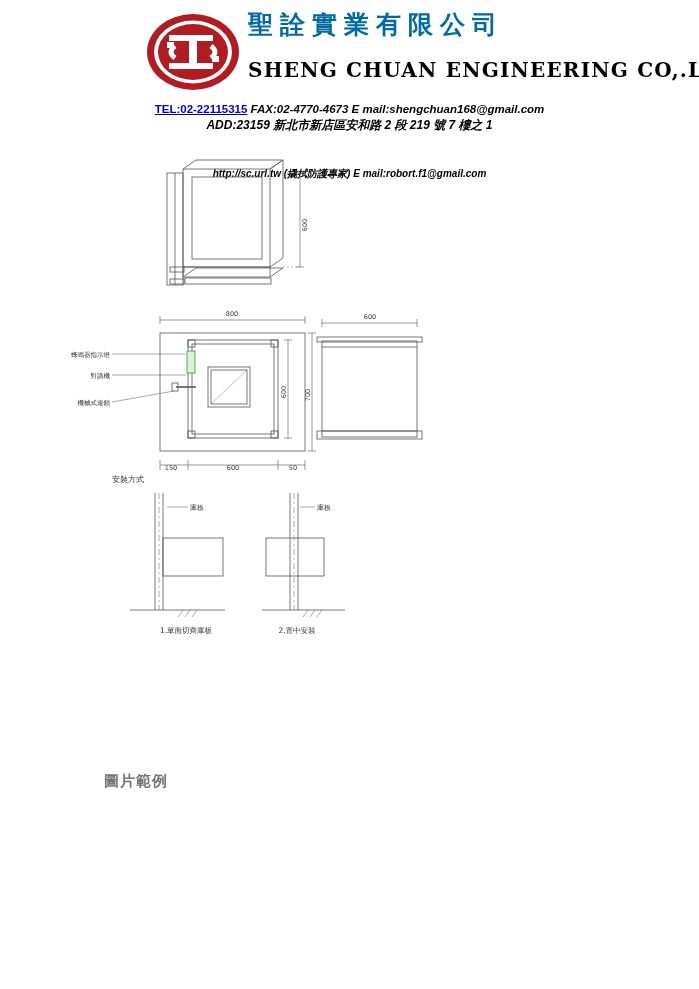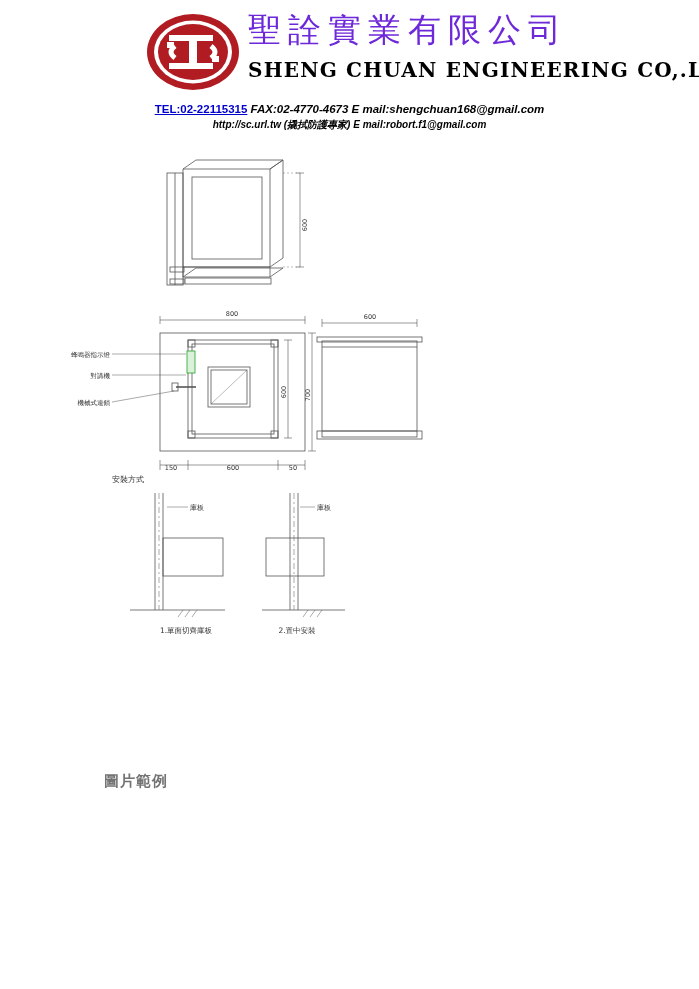--- a/index.html
+++ b/index.html
@@ -31,24 +31,24 @@
     width: 96px;
     height: 80px;
   }
   .logo svg { display: block; }
 
   .company-cn {
     position: absolute;
     left: 248px;
     top: 2px;
     font-family: "DejaVu Serif", serif;
-    font-size: 33px;
-    font-weight: normal;
+    font-size: 25px;
+    font-weight: bold;
     letter-spacing: 7px;
-    color: #6d28d9;
+    color: #0369a1;
     white-space: nowrap;
   }
   .company-en {
     position: absolute;
     left: 248px;
     top: 52px;
     font-family: "DejaVu Serif", serif;
     font-size: 20px;
     font-weight: bold;
     letter-spacing: 1.2px;
@@ -82,20 +82,21 @@
     font-style: italic;
     line-height: 17px;
     white-space: nowrap;
   }
   .contact .line3 {
     font-size: 10px;
     font-weight: bold;
     font-style: italic;
     line-height: 15px;
     white-space: nowrap;
+    margin-top: 32px;
   }
 
   
   .drawing {
     position: absolute;
     left: 0;
     top: 155px;
     width: 631px;
     height: 500px;
   }
@@ -134,20 +135,21 @@
       <path d="M66 34 q8 6 0 12" stroke="#ffffff" stroke-width="5" fill="none"></path>
     </svg>
   </div>
 
   <div class="company-cn">聖詮實業有限公司</div>
   <div class="company-en">SHENG CHUAN ENGINEERING CO,.LTD</div>
 </div>
 
 <div class="contact">
   <div class="line1"><span class="tel-link">TEL:02-22115315</span><span> FAX:02-4770-4673 E mail:shengchuan168@gmail.com</span></div>
+  <div class="line2">ADD:23159  新北市新店區安和路 2 段 219 號 7 樓之 1</div>
   <div class="line3">http://sc.url.tw (撬拭防護專家) E mail:robort.f1@gmail.com</div>
 </div>
 
 <div class="drawing">
   <svg width="699" height="500" viewBox="0 0 699 500" xmlns="http://www.w3.org/2000/svg">
     <g stroke="#555" fill="none" stroke-width="0.8">
 
       <g>
 
         <rect x="167" y="18" width="16" height="112"></rect>

